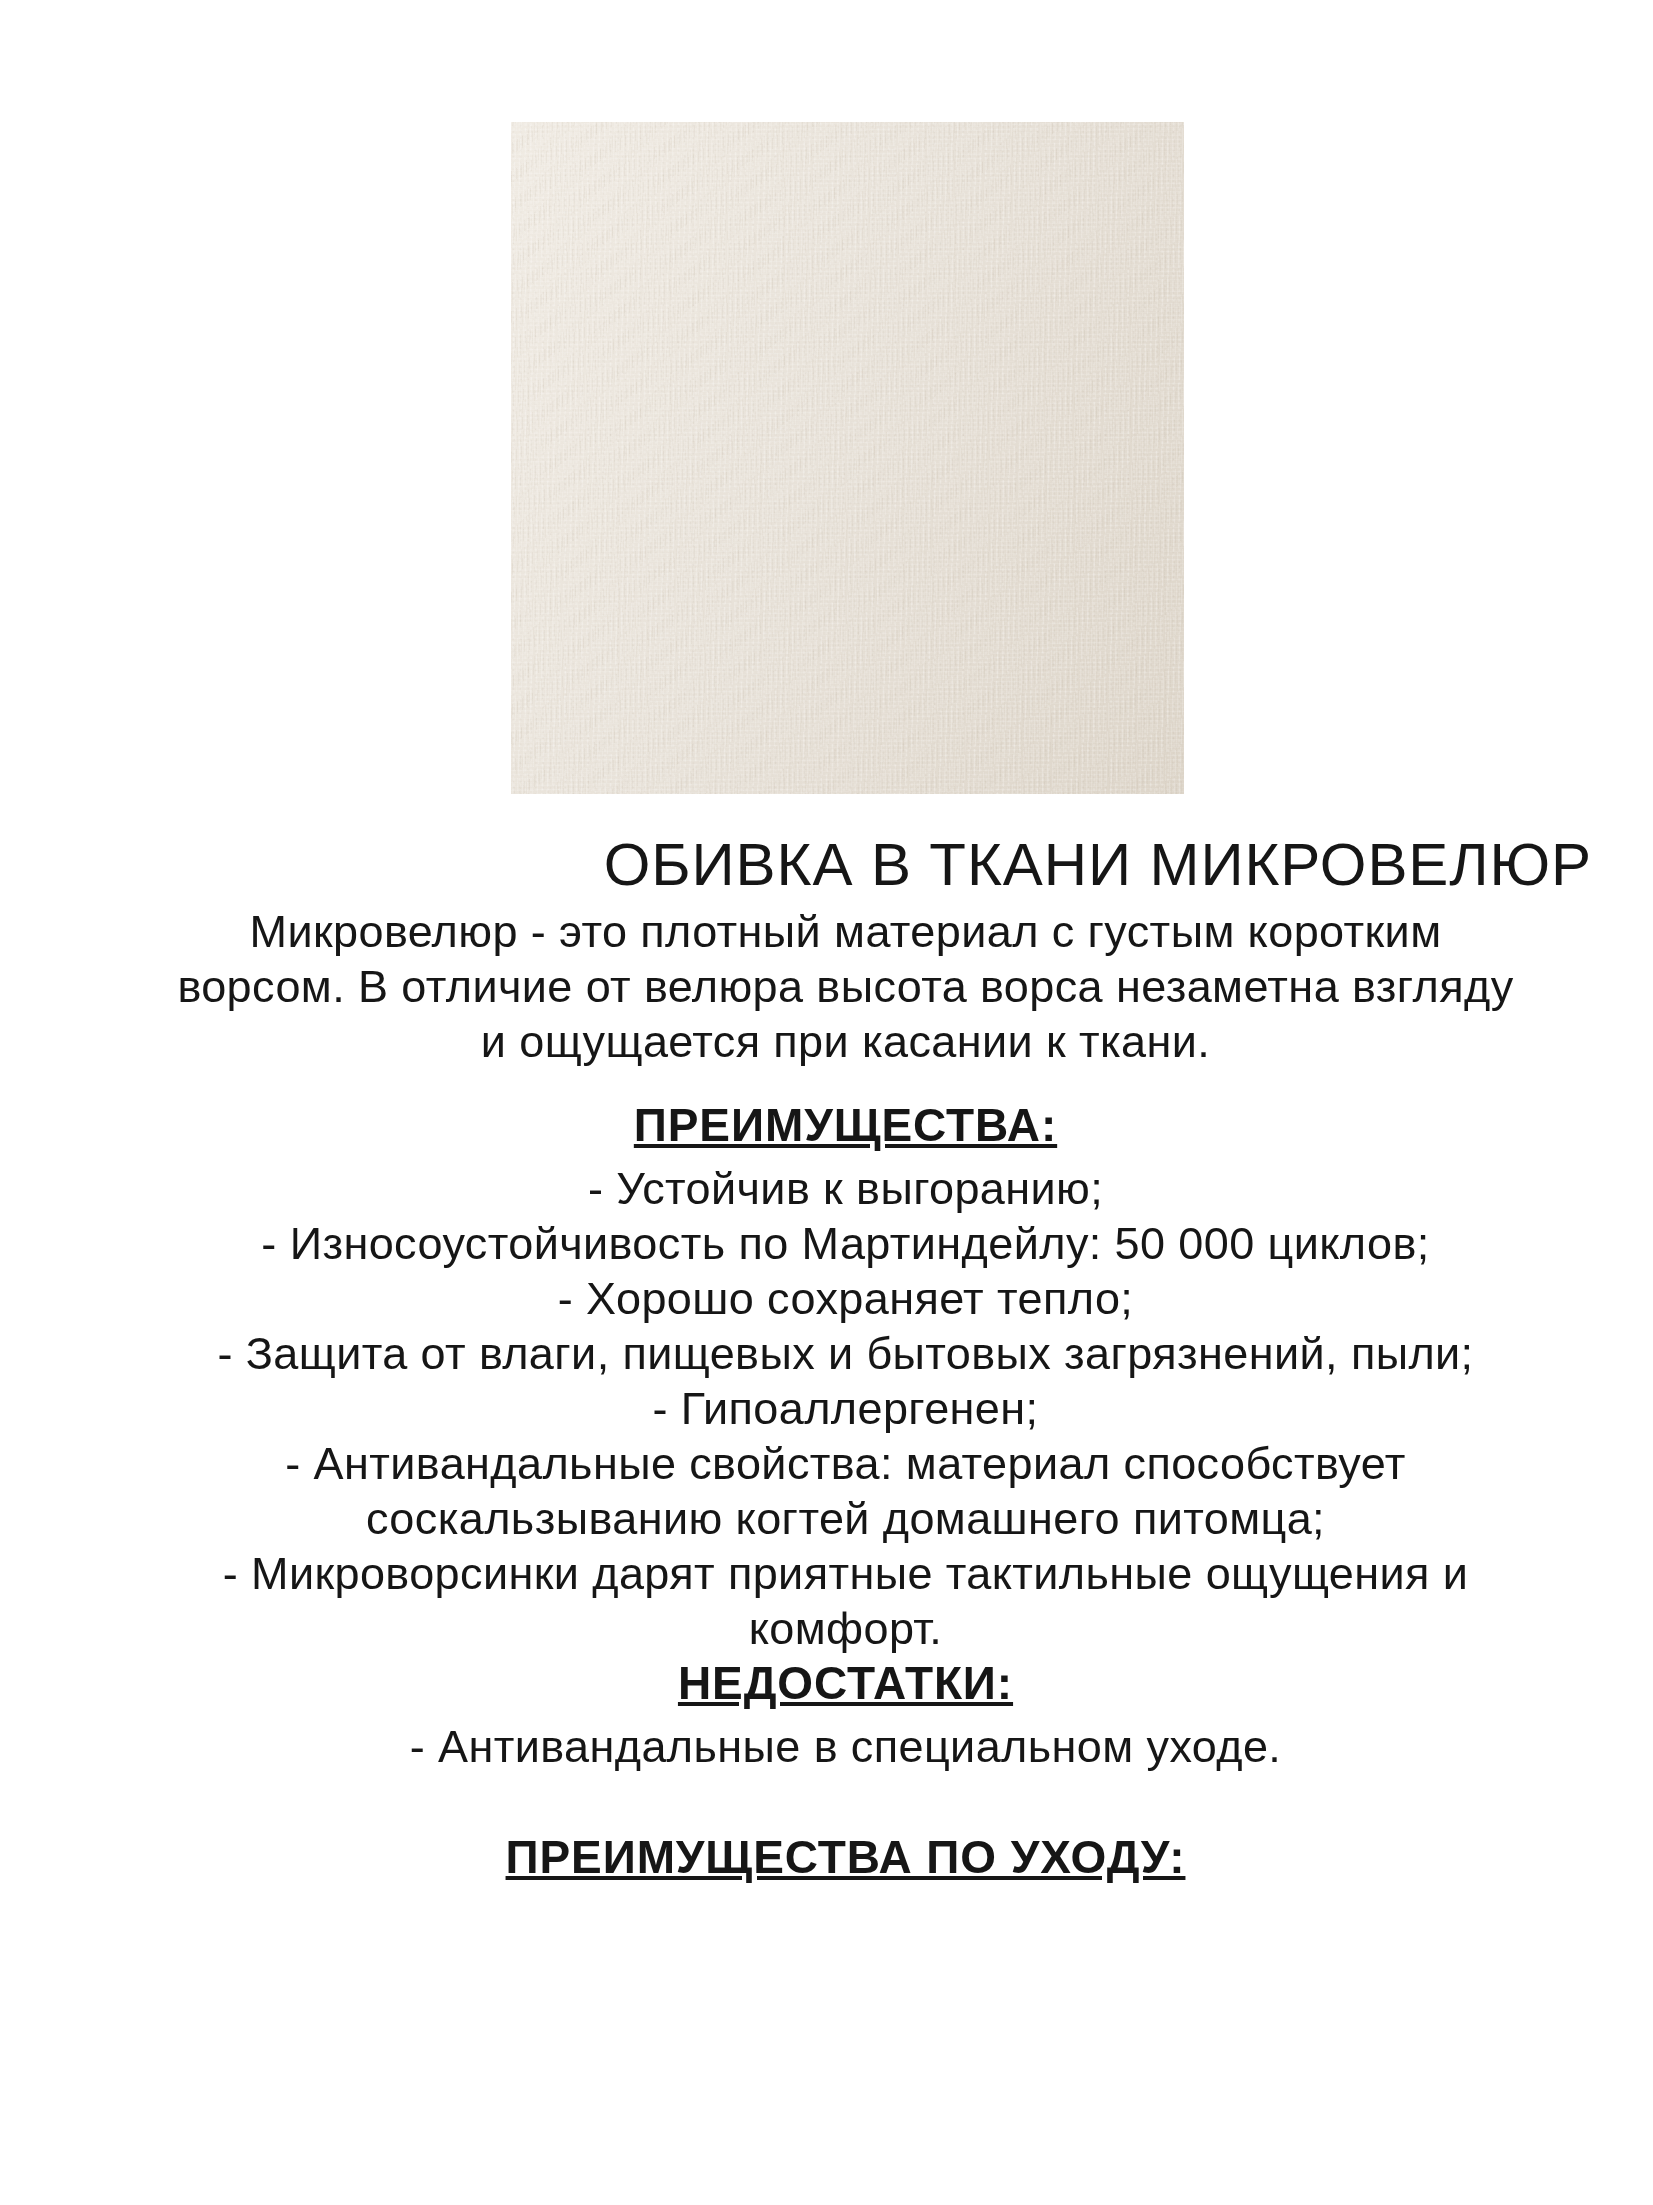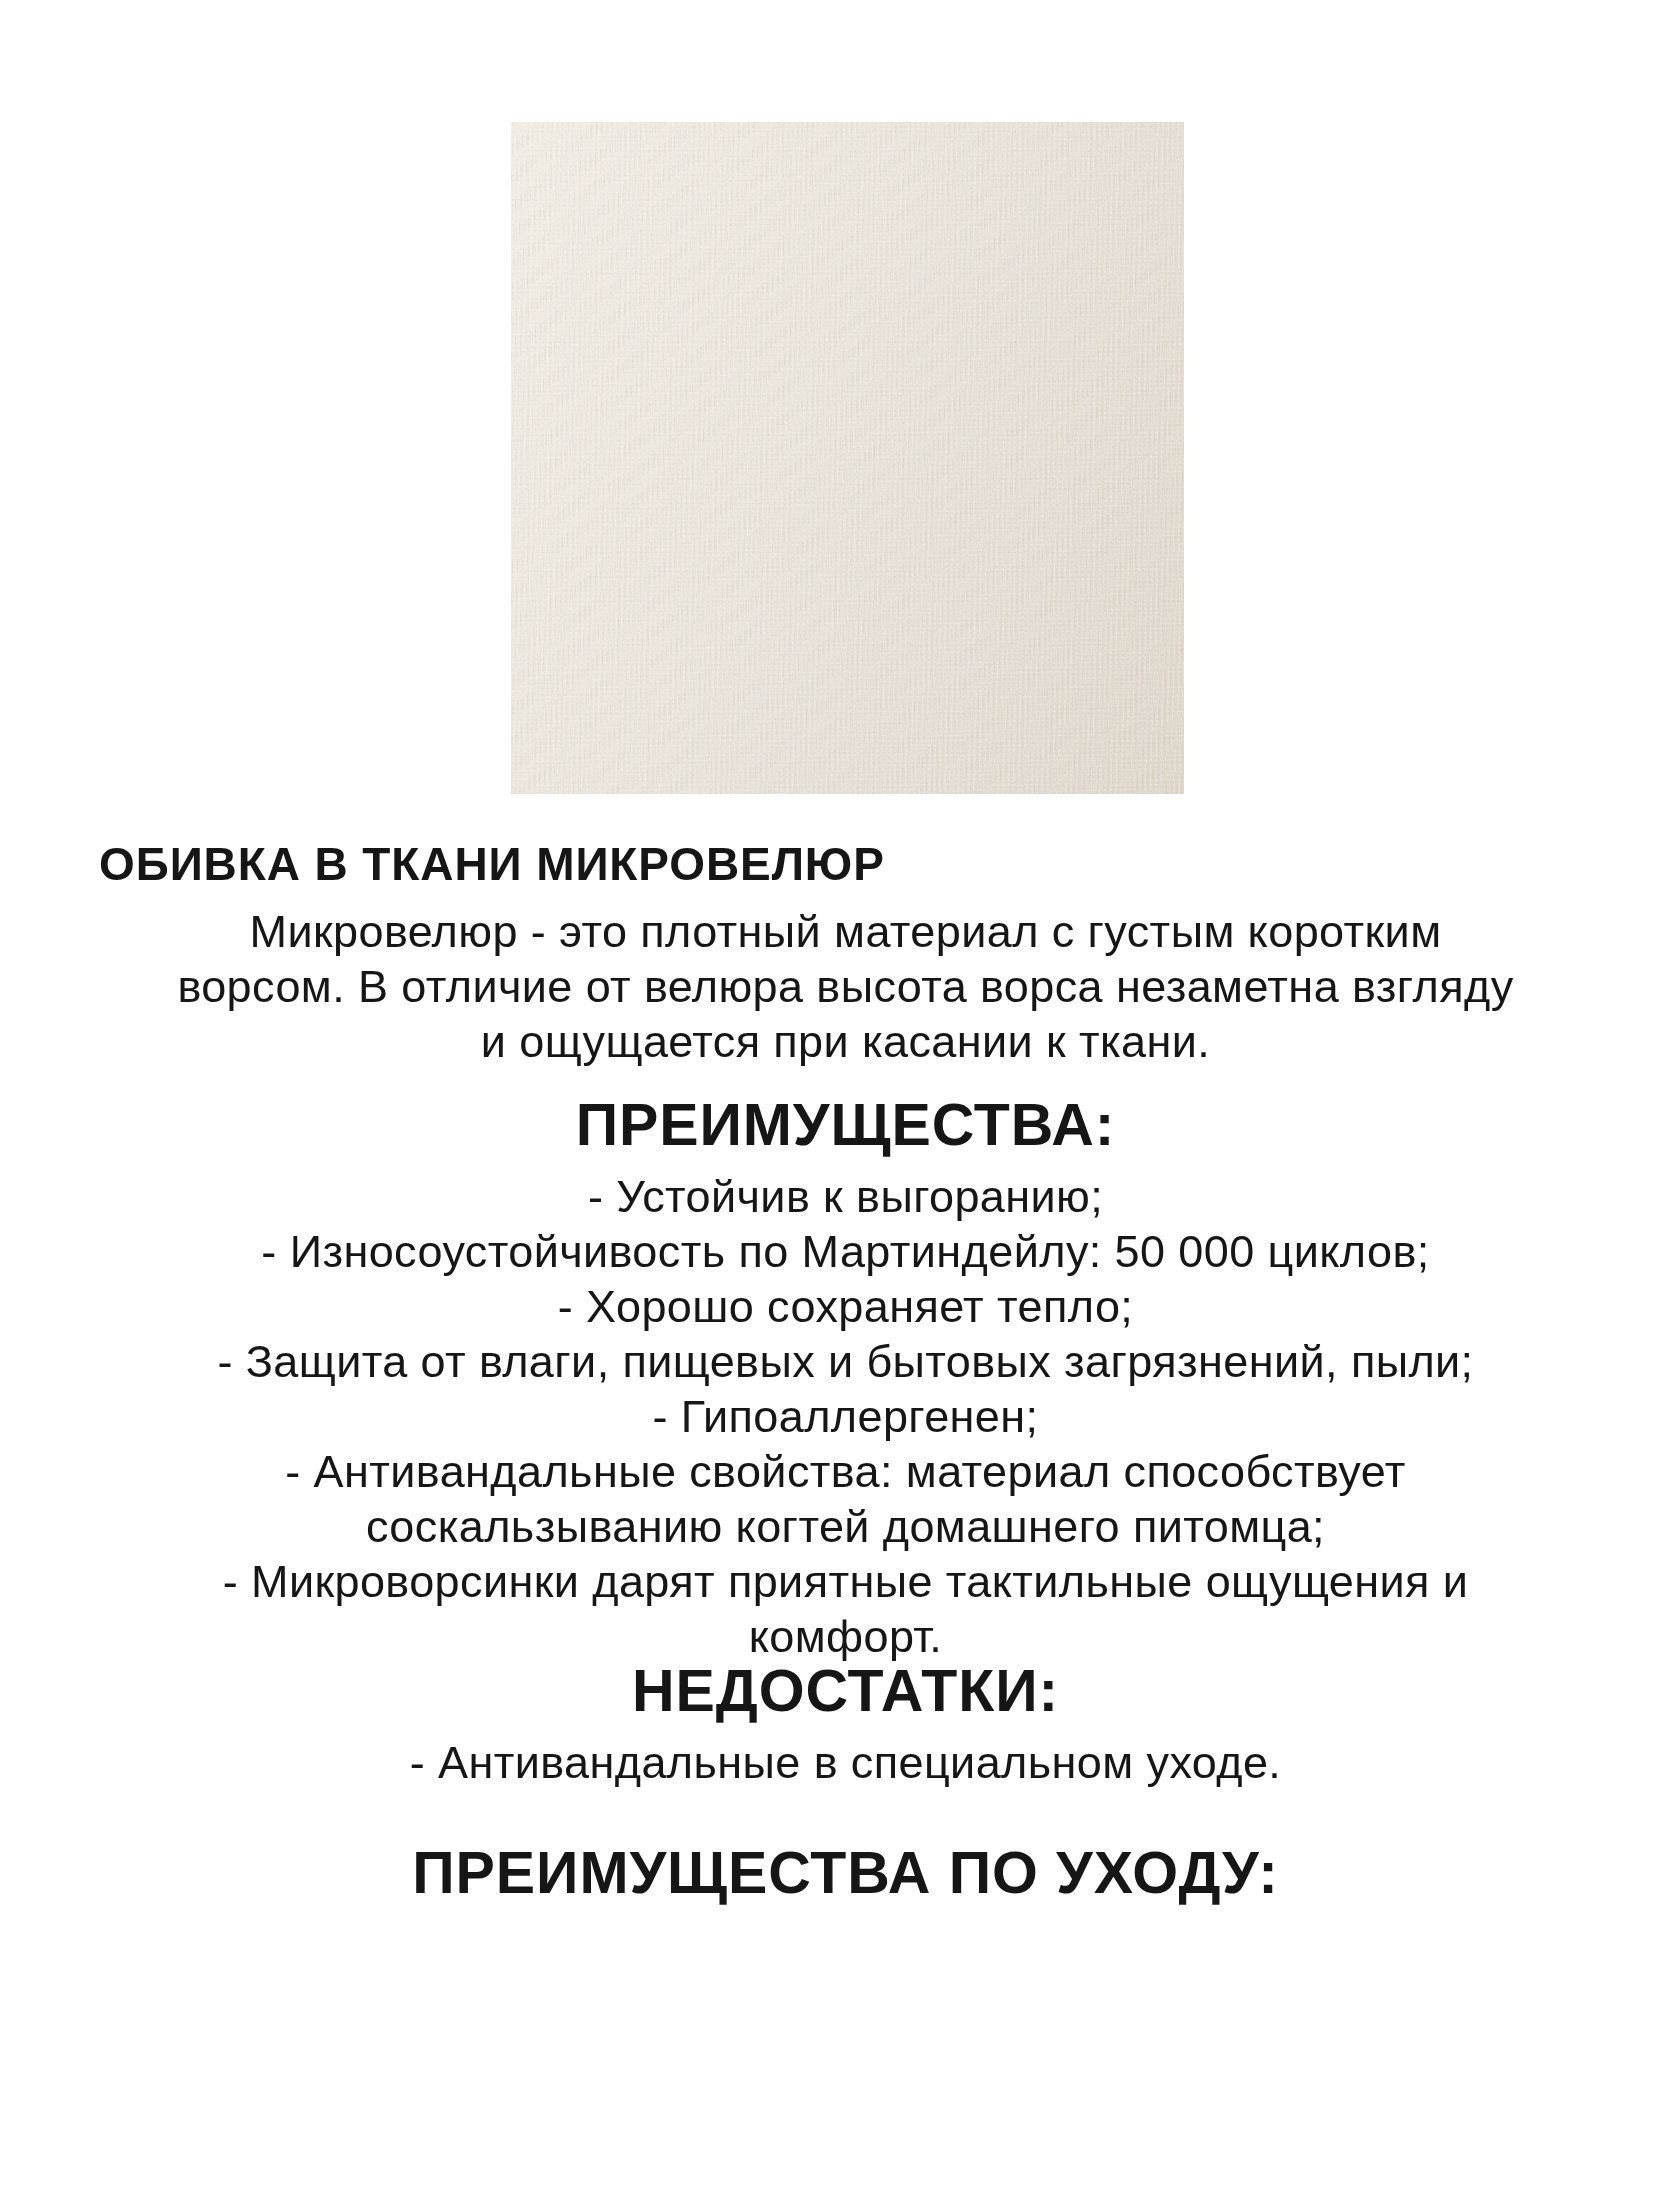--- a/index.html
+++ b/index.html
@@ -38,48 +38,49 @@
 
   .content {
     position: absolute;
     left: 99px;
     top: 794px;
     width: 1493px;
   }
 
   .page-title {
     margin: 43px 0 0 0;
-    font-size: 46px;
-    font-weight: 700;
+    font-size: 60px;
+    font-weight: 400;
     line-height: 55px;
     letter-spacing: 0.9px;
-    text-align: left;
+    text-align: right;
     white-space: pre;
   }
 
   .body-text {
     margin: 0;
     font-size: 45px;
     font-weight: 400;
     line-height: 55px;
     letter-spacing: 0.4px;
     white-space: pre;
     text-align: center;
   }
 
   .intro { margin-top: 12.3px; }
 
   .section-heading {
-    margin: 16px;
-    font-size: 59px;
+    margin: 8px;
+    font-size: 46px;
     font-weight: 700;
     line-height: 55px;
     letter-spacing: 0.9px;
     text-align: center;
     white-space: pre;
+    text-decoration: underline;
   }
 
   .heading-advantages { margin-top: 29px; }
   .heading-disadvantages { margin-top: 0; }
   .heading-care { margin-top: 56px; }
 </style>
 </head>
 <body>
 
 <div class="swatch"></div>

